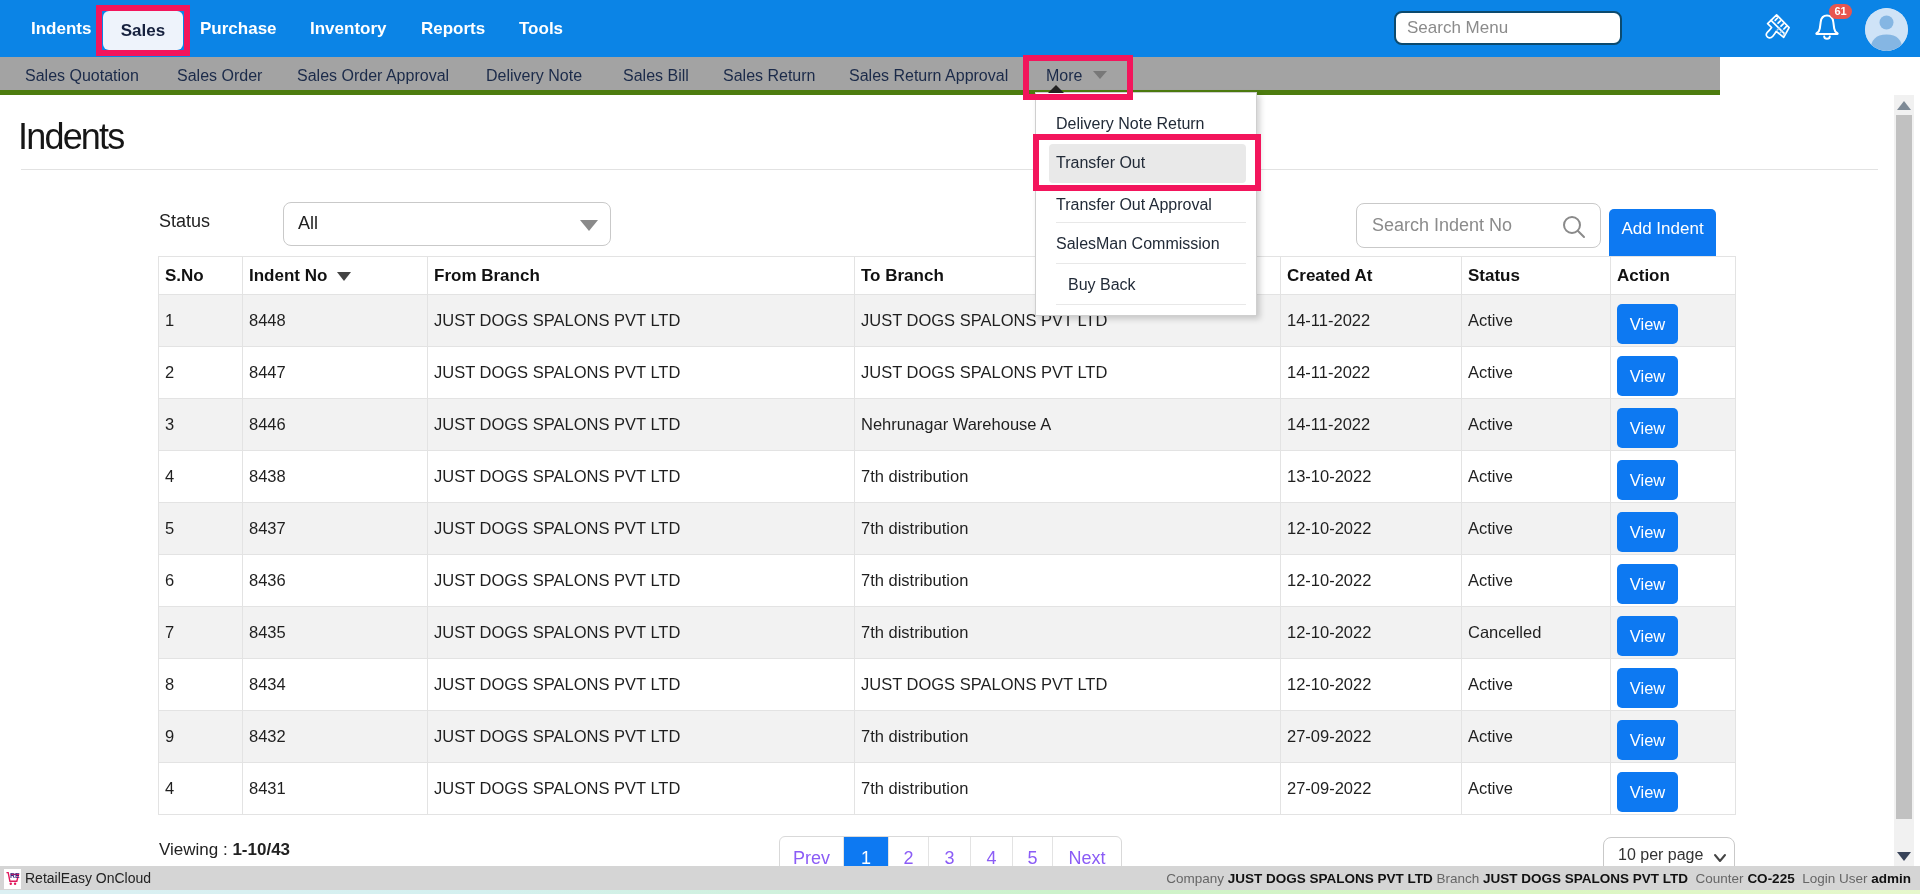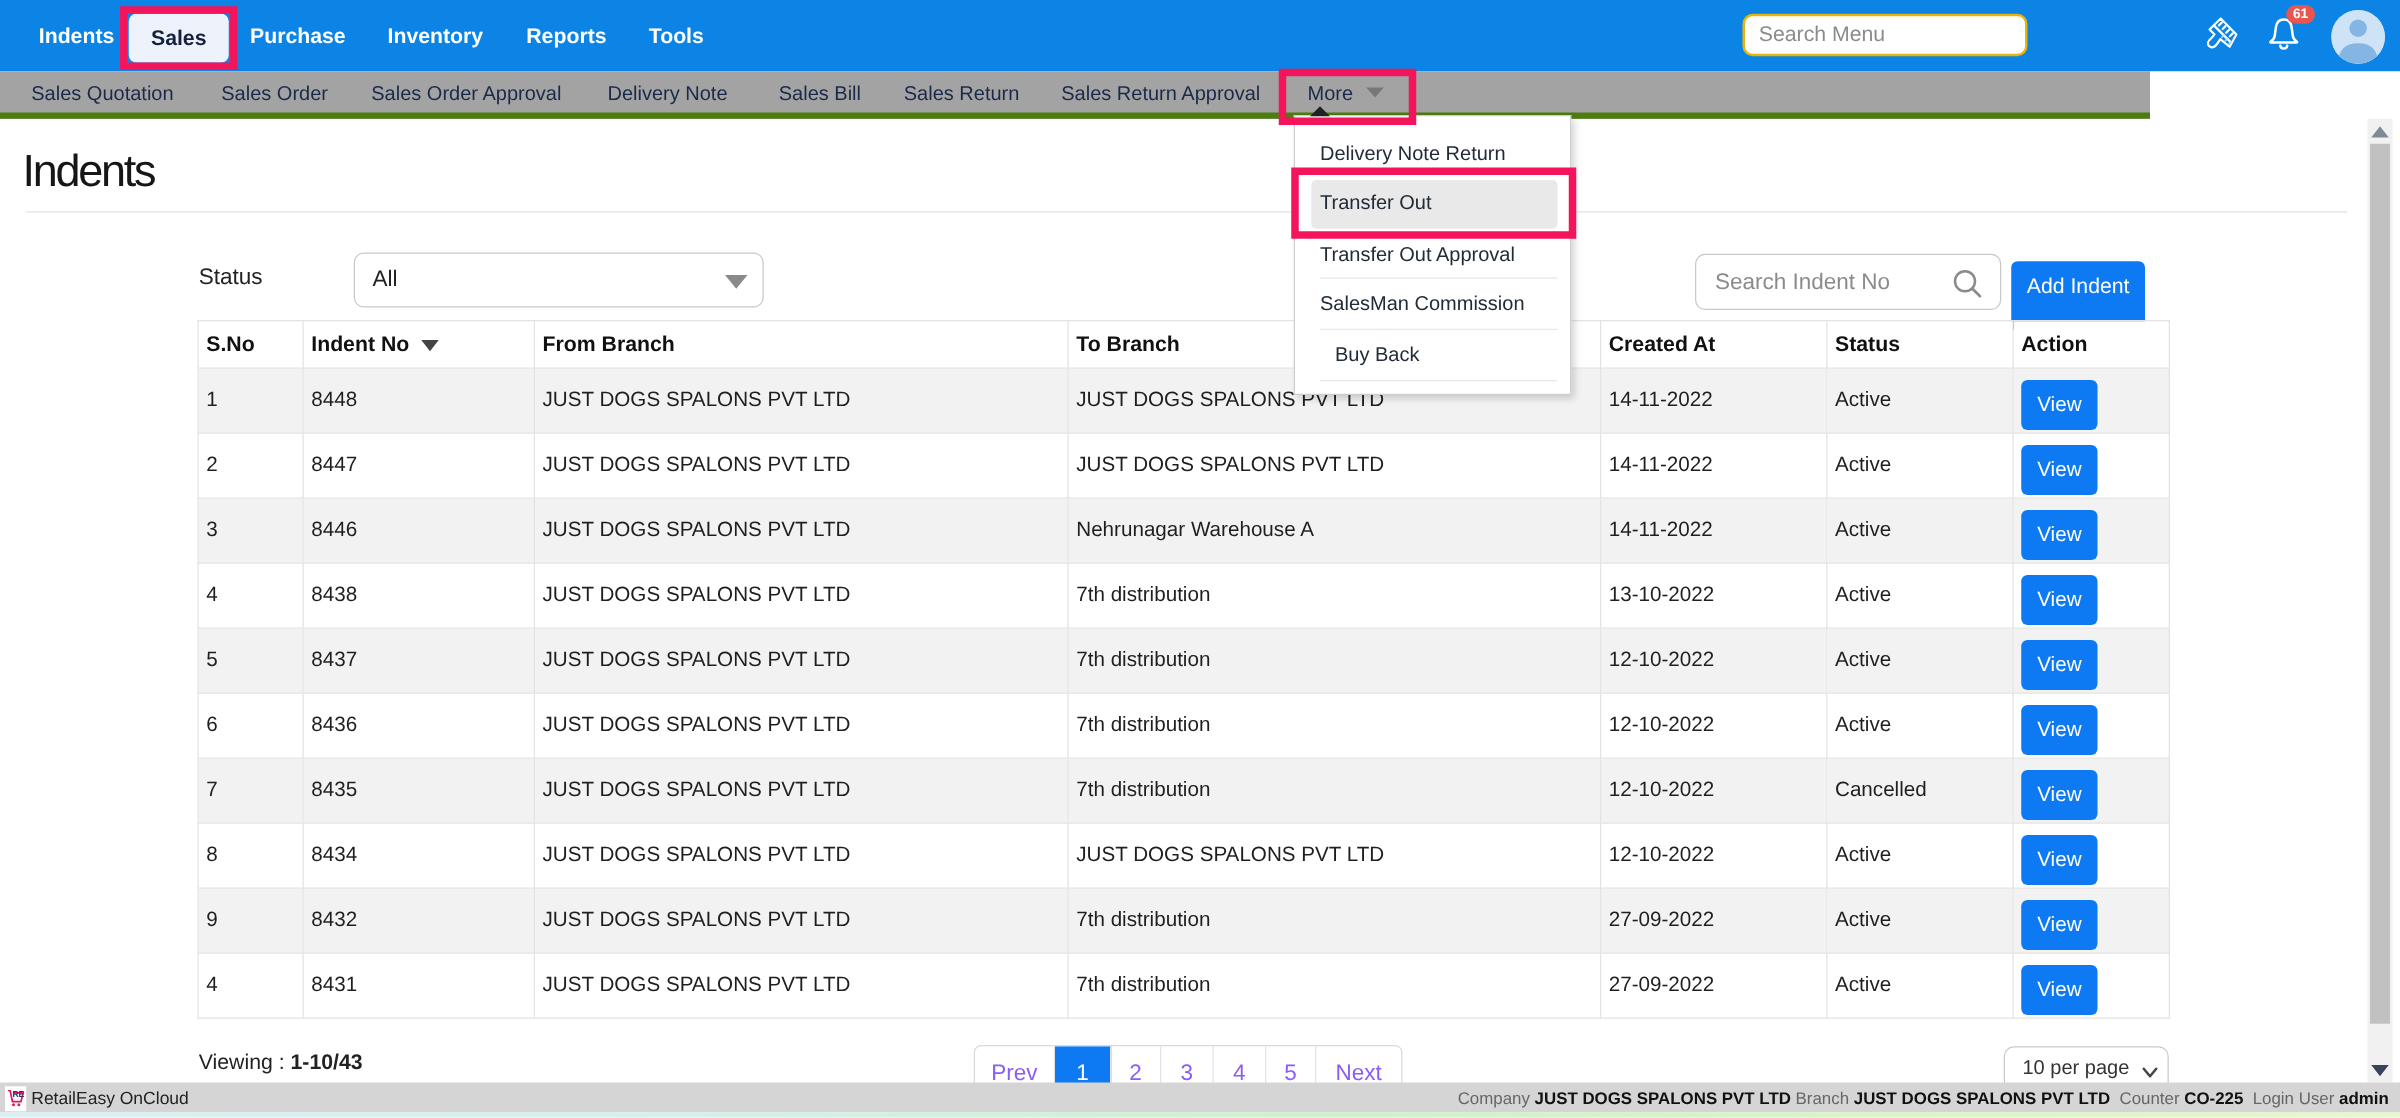--- a/index.html
+++ b/index.html
@@ -11,21 +11,21 @@
 #navbar { position:absolute; left:0; top:0; width:1920px; height:57px; background:#0b84e6; }
 .navitem { position:absolute; top:0; height:57px; line-height:57px; color:#fff;
   font-size:17px; font-weight:bold; white-space:nowrap; }
 #salesbtn { position:absolute; left:103px; top:11px; width:80px; height:39px;
   background:#eef3fb; border-radius:6px; text-align:center; line-height:39px;
   color:#16213e; font-size:17px; font-weight:bold; }
 .redbox { position:absolute; border:6px solid #f3155c; }
 
 
 #searchmenu { position:absolute; left:1394px; top:11px; width:228px; height:34px;
-  background:#fff; border:2px solid #eab308; border-radius:8px;
+  background:#fff; border:2px solid #0c4a6e; border-radius:8px;
   color:#8b8b8b; font-size:17px; line-height:30px; padding-left:11px; }
 #avatar { position:absolute; left:1865px; top:8px; width:43px; height:43px;
   border-radius:50%; background:#cfe3f7; overflow:hidden; }
 
 
 #subnav { position:absolute; left:0; top:57px; width:1720px; height:38px;
   background:#a3a3a3; border-bottom:5px solid #4d7c0f; }
 .subitem { position:absolute; top:0; height:37px; line-height:37px; color:#1b2a49;
   font-size:16px; white-space:nowrap; }
 

